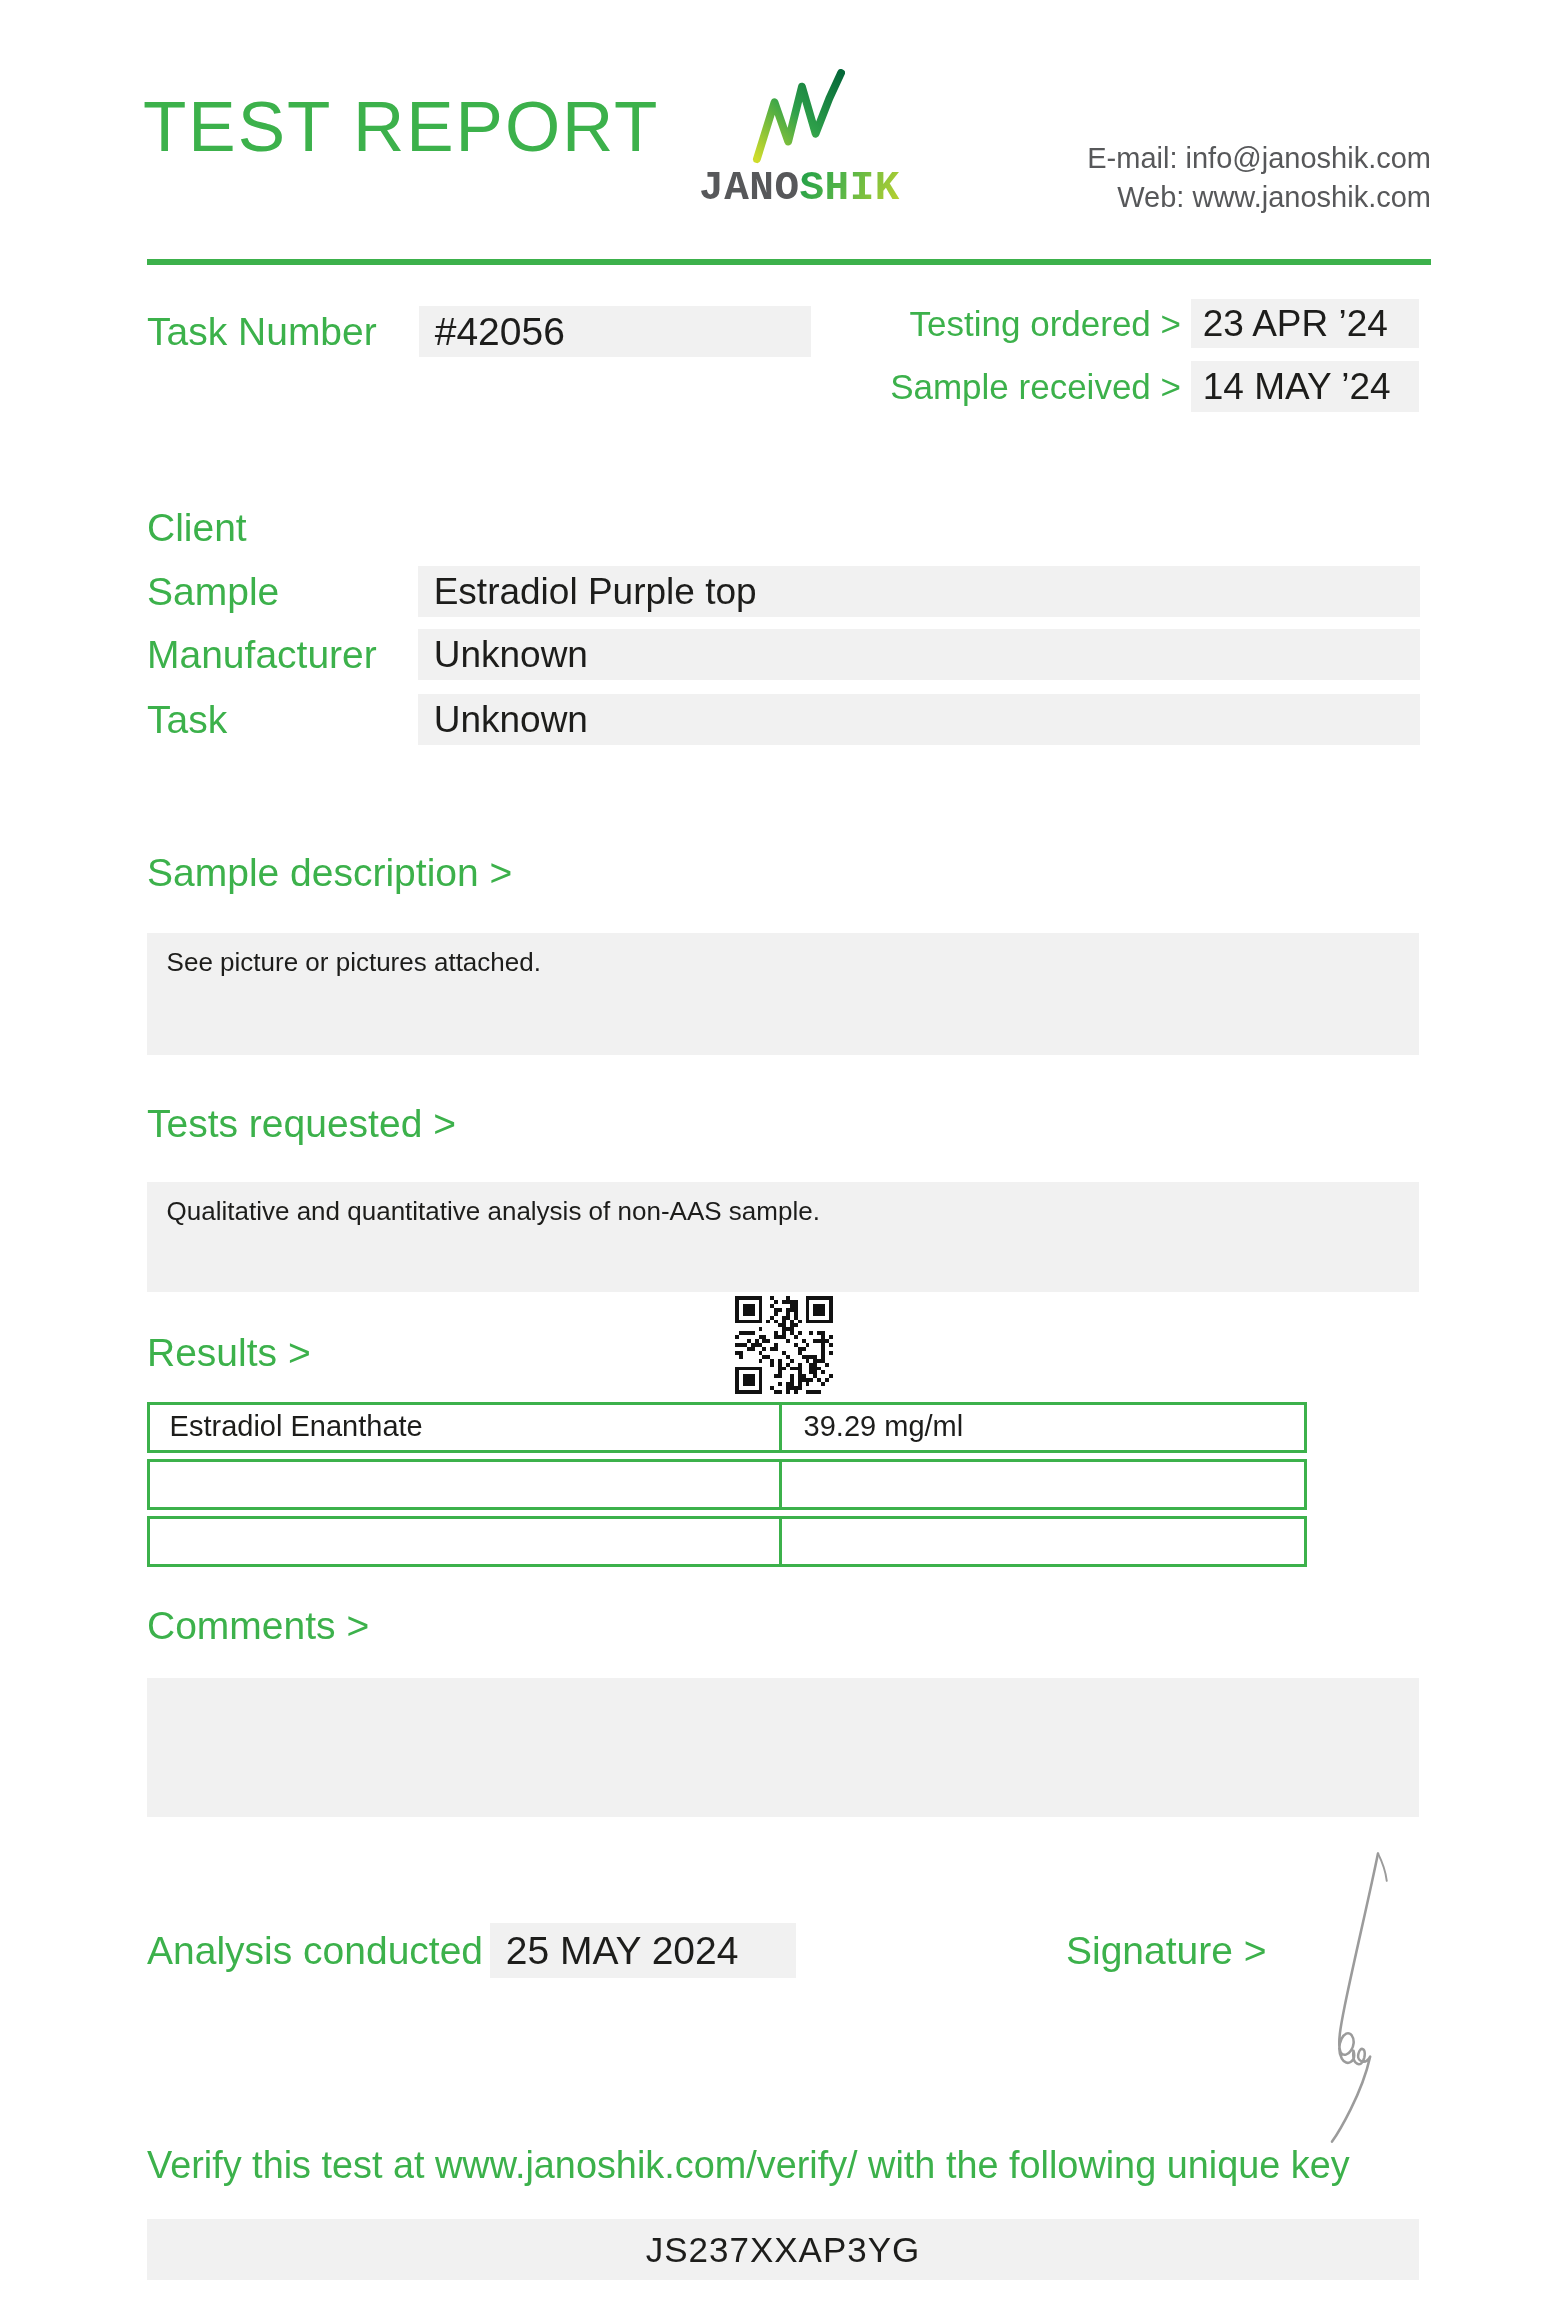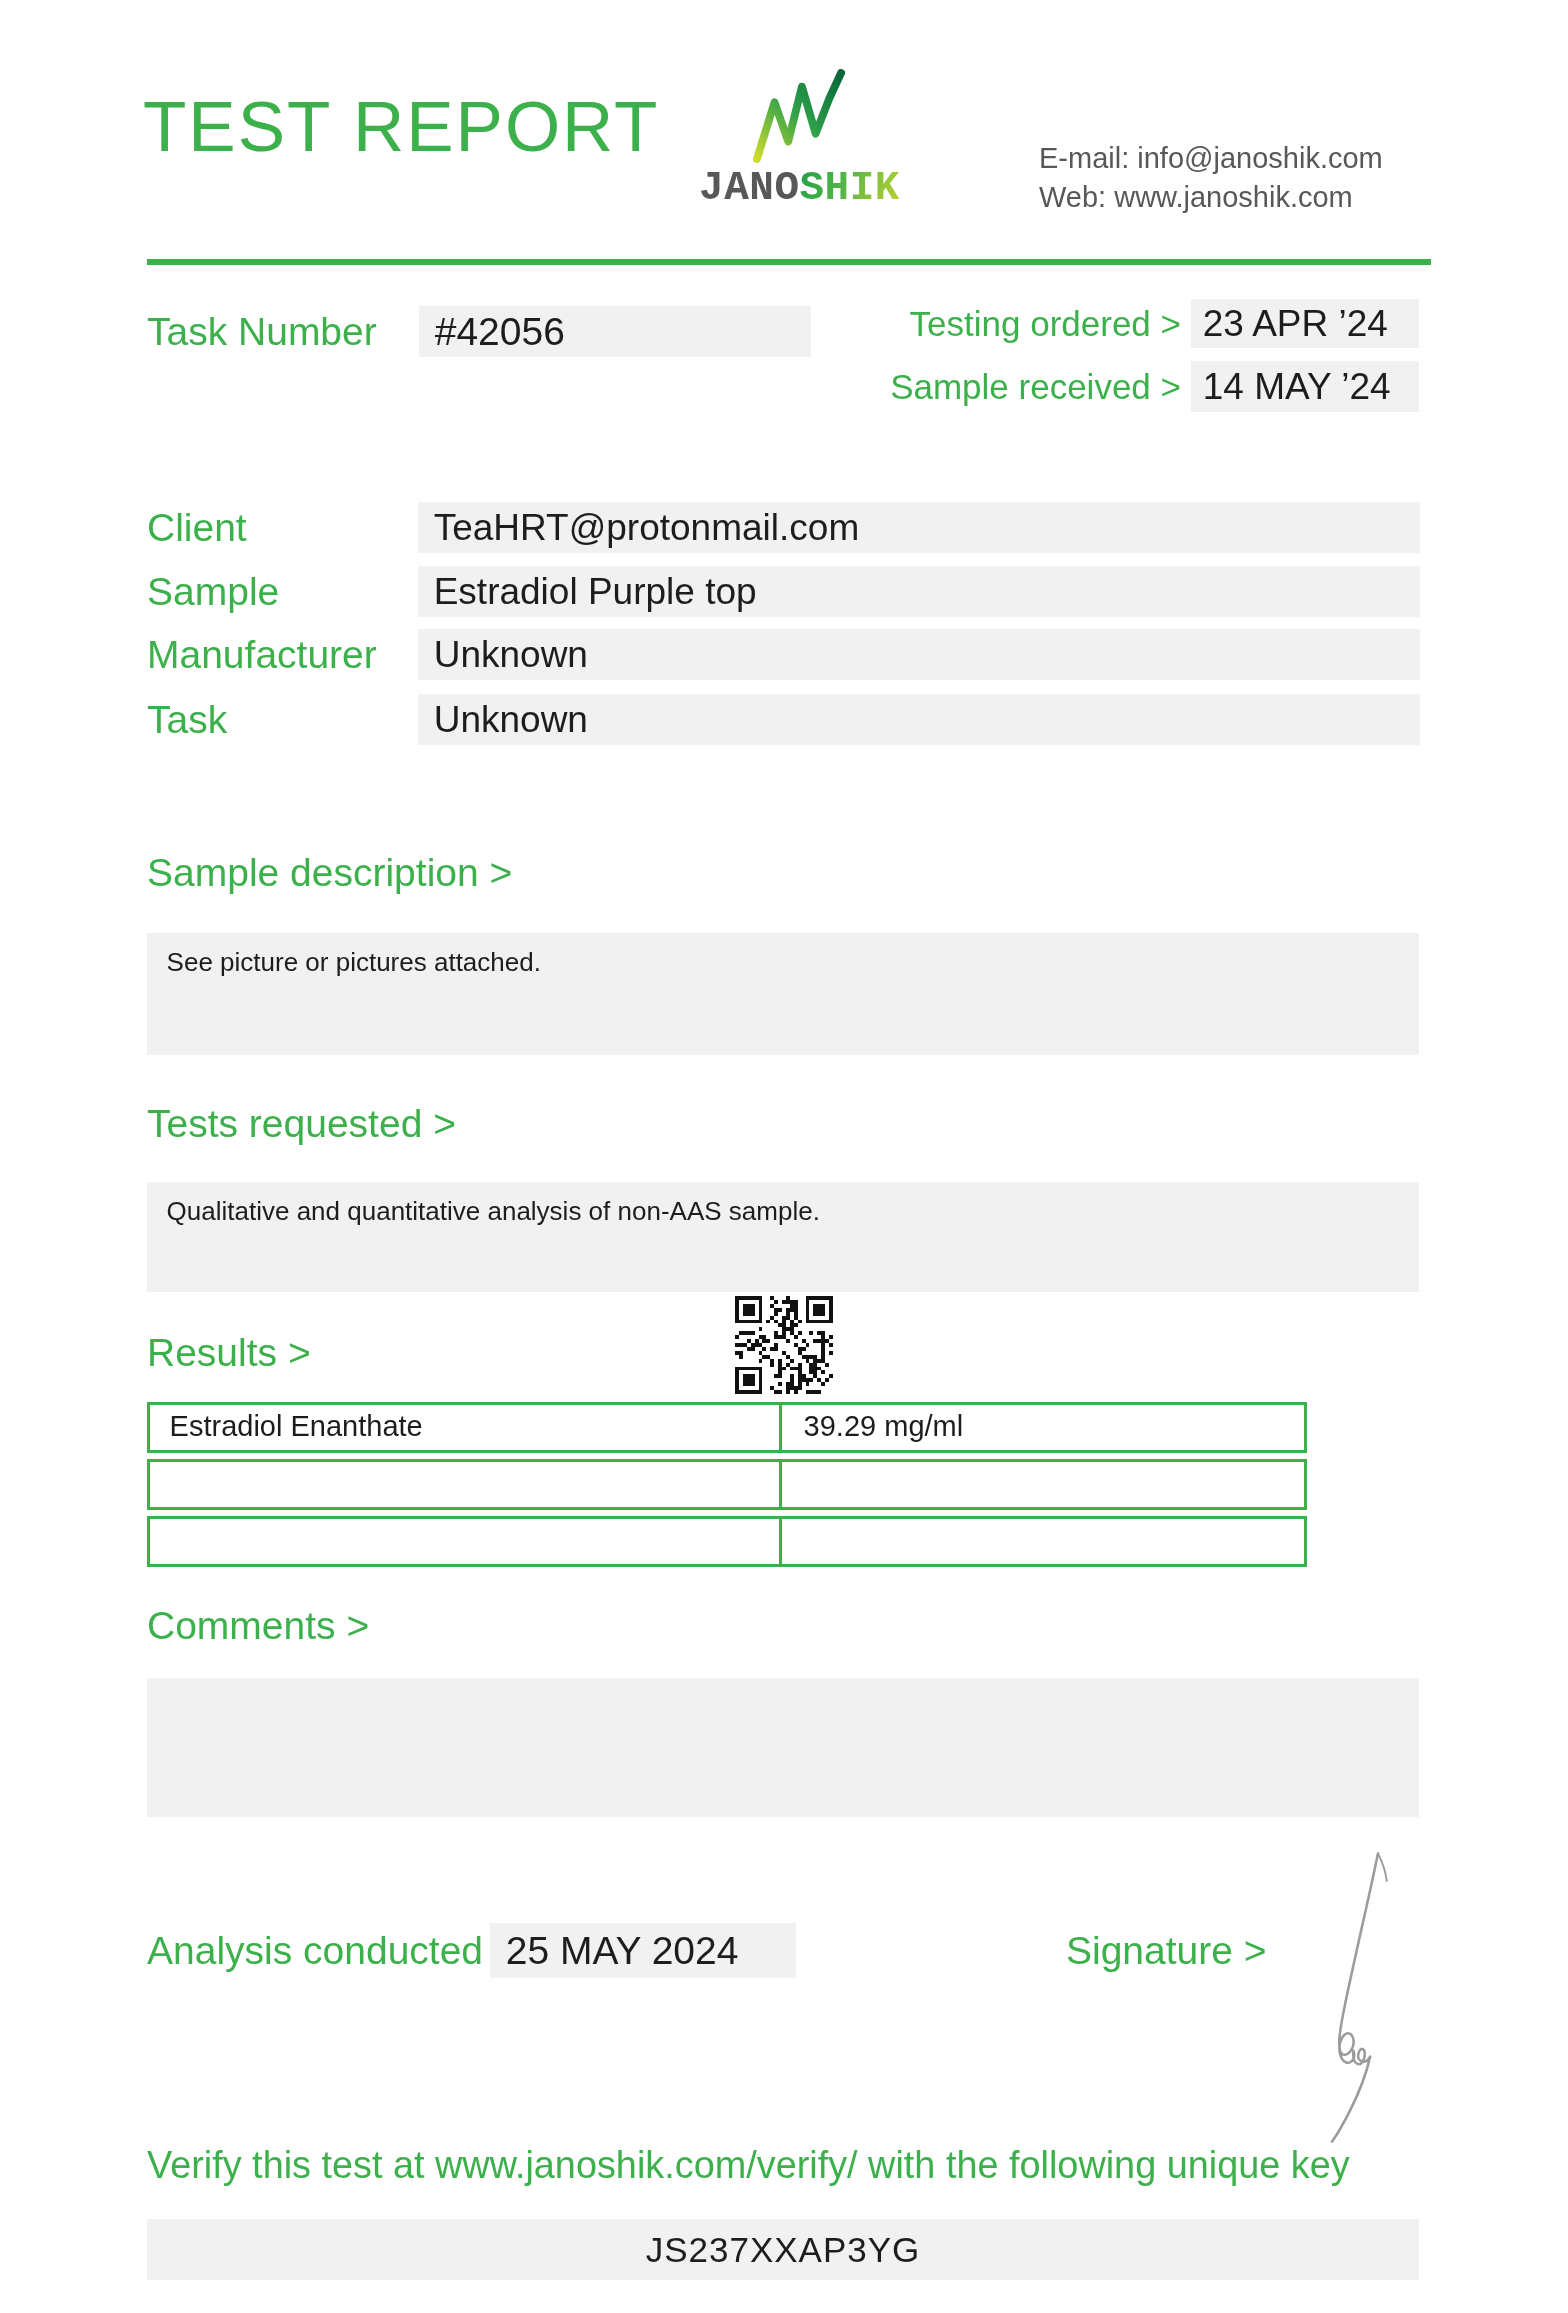--- a/index.html
+++ b/index.html
@@ -17,21 +17,21 @@
   .logo-text{
     left:674px;top:165px;width:251px;text-align:center;font-size:41px;
     font-weight:bold;letter-spacing:0.5px;white-space:nowrap;font-family:Liberation Mono, monospace;
   }
   .logo-jano{color:#57585a;}
   .logo-shik{
     background:linear-gradient(115deg,#1d9e48 0%,#59b647 45%,#c0d32f 100%);
     -webkit-background-clip:text;background-clip:text;color:transparent;
   }
   .contact{
-    left:1039px;top:139px;width:392px;font-size:29px;
+    left:1039px;top:139px;width:392px;text-align:right;font-size:29px;
     line-height:39px;color:#57585a;white-space:nowrap;
   }
   .rule{left:147px;top:259px;width:1284px;height:5.9px;background:#3cb14b;}
   .lbl{color:#3cb14b;font-size:39px;white-space:nowrap;}
   .task-label{left:147px;top:306px;height:51px;line-height:51px;}
   .task-box{left:419px;top:306px;width:392px;height:51px;line-height:51px;
     padding-left:15.7px;font-size:39px;box-sizing:border-box;}
   .date-label{width:348px;text-align:right;font-size:35px;color:#3cb14b;white-space:nowrap;}
   .date-label-1{left:833px;top:299px;height:49px;line-height:49px;}
   .date-label-2{left:833px;top:361px;height:51px;line-height:51px;}
@@ -95,21 +95,20 @@
 
   <div class="abs lbl task-label">Task Number</div>
   <div class="abs graybox task-box">#42056</div>
 
   <div class="abs date-label date-label-1">Testing ordered &gt;</div>
   <div class="abs graybox date-box date-box-1">23 APR ’24</div>
   <div class="abs date-label date-label-2">Sample received &gt;</div>
   <div class="abs graybox date-box date-box-2">14 MAY ’24</div>
 
   <div class="abs lbl field-label" style="top:502px">Client</div>
-  <div class="abs graybox field-box" style="top:502px">TeaHRT@protonmail.com</div>
 
   <div class="abs lbl field-label" style="top:566px">Sample</div>
   <div class="abs graybox field-box" style="top:566px">Estradiol Purple top</div>
 
   <div class="abs lbl field-label" style="top:629px">Manufacturer</div>
   <div class="abs graybox field-box" style="top:629px">Unknown</div>
 
   <div class="abs lbl field-label" style="top:694px">Task</div>
   <div class="abs graybox field-box" style="top:694px">Unknown</div>
 

